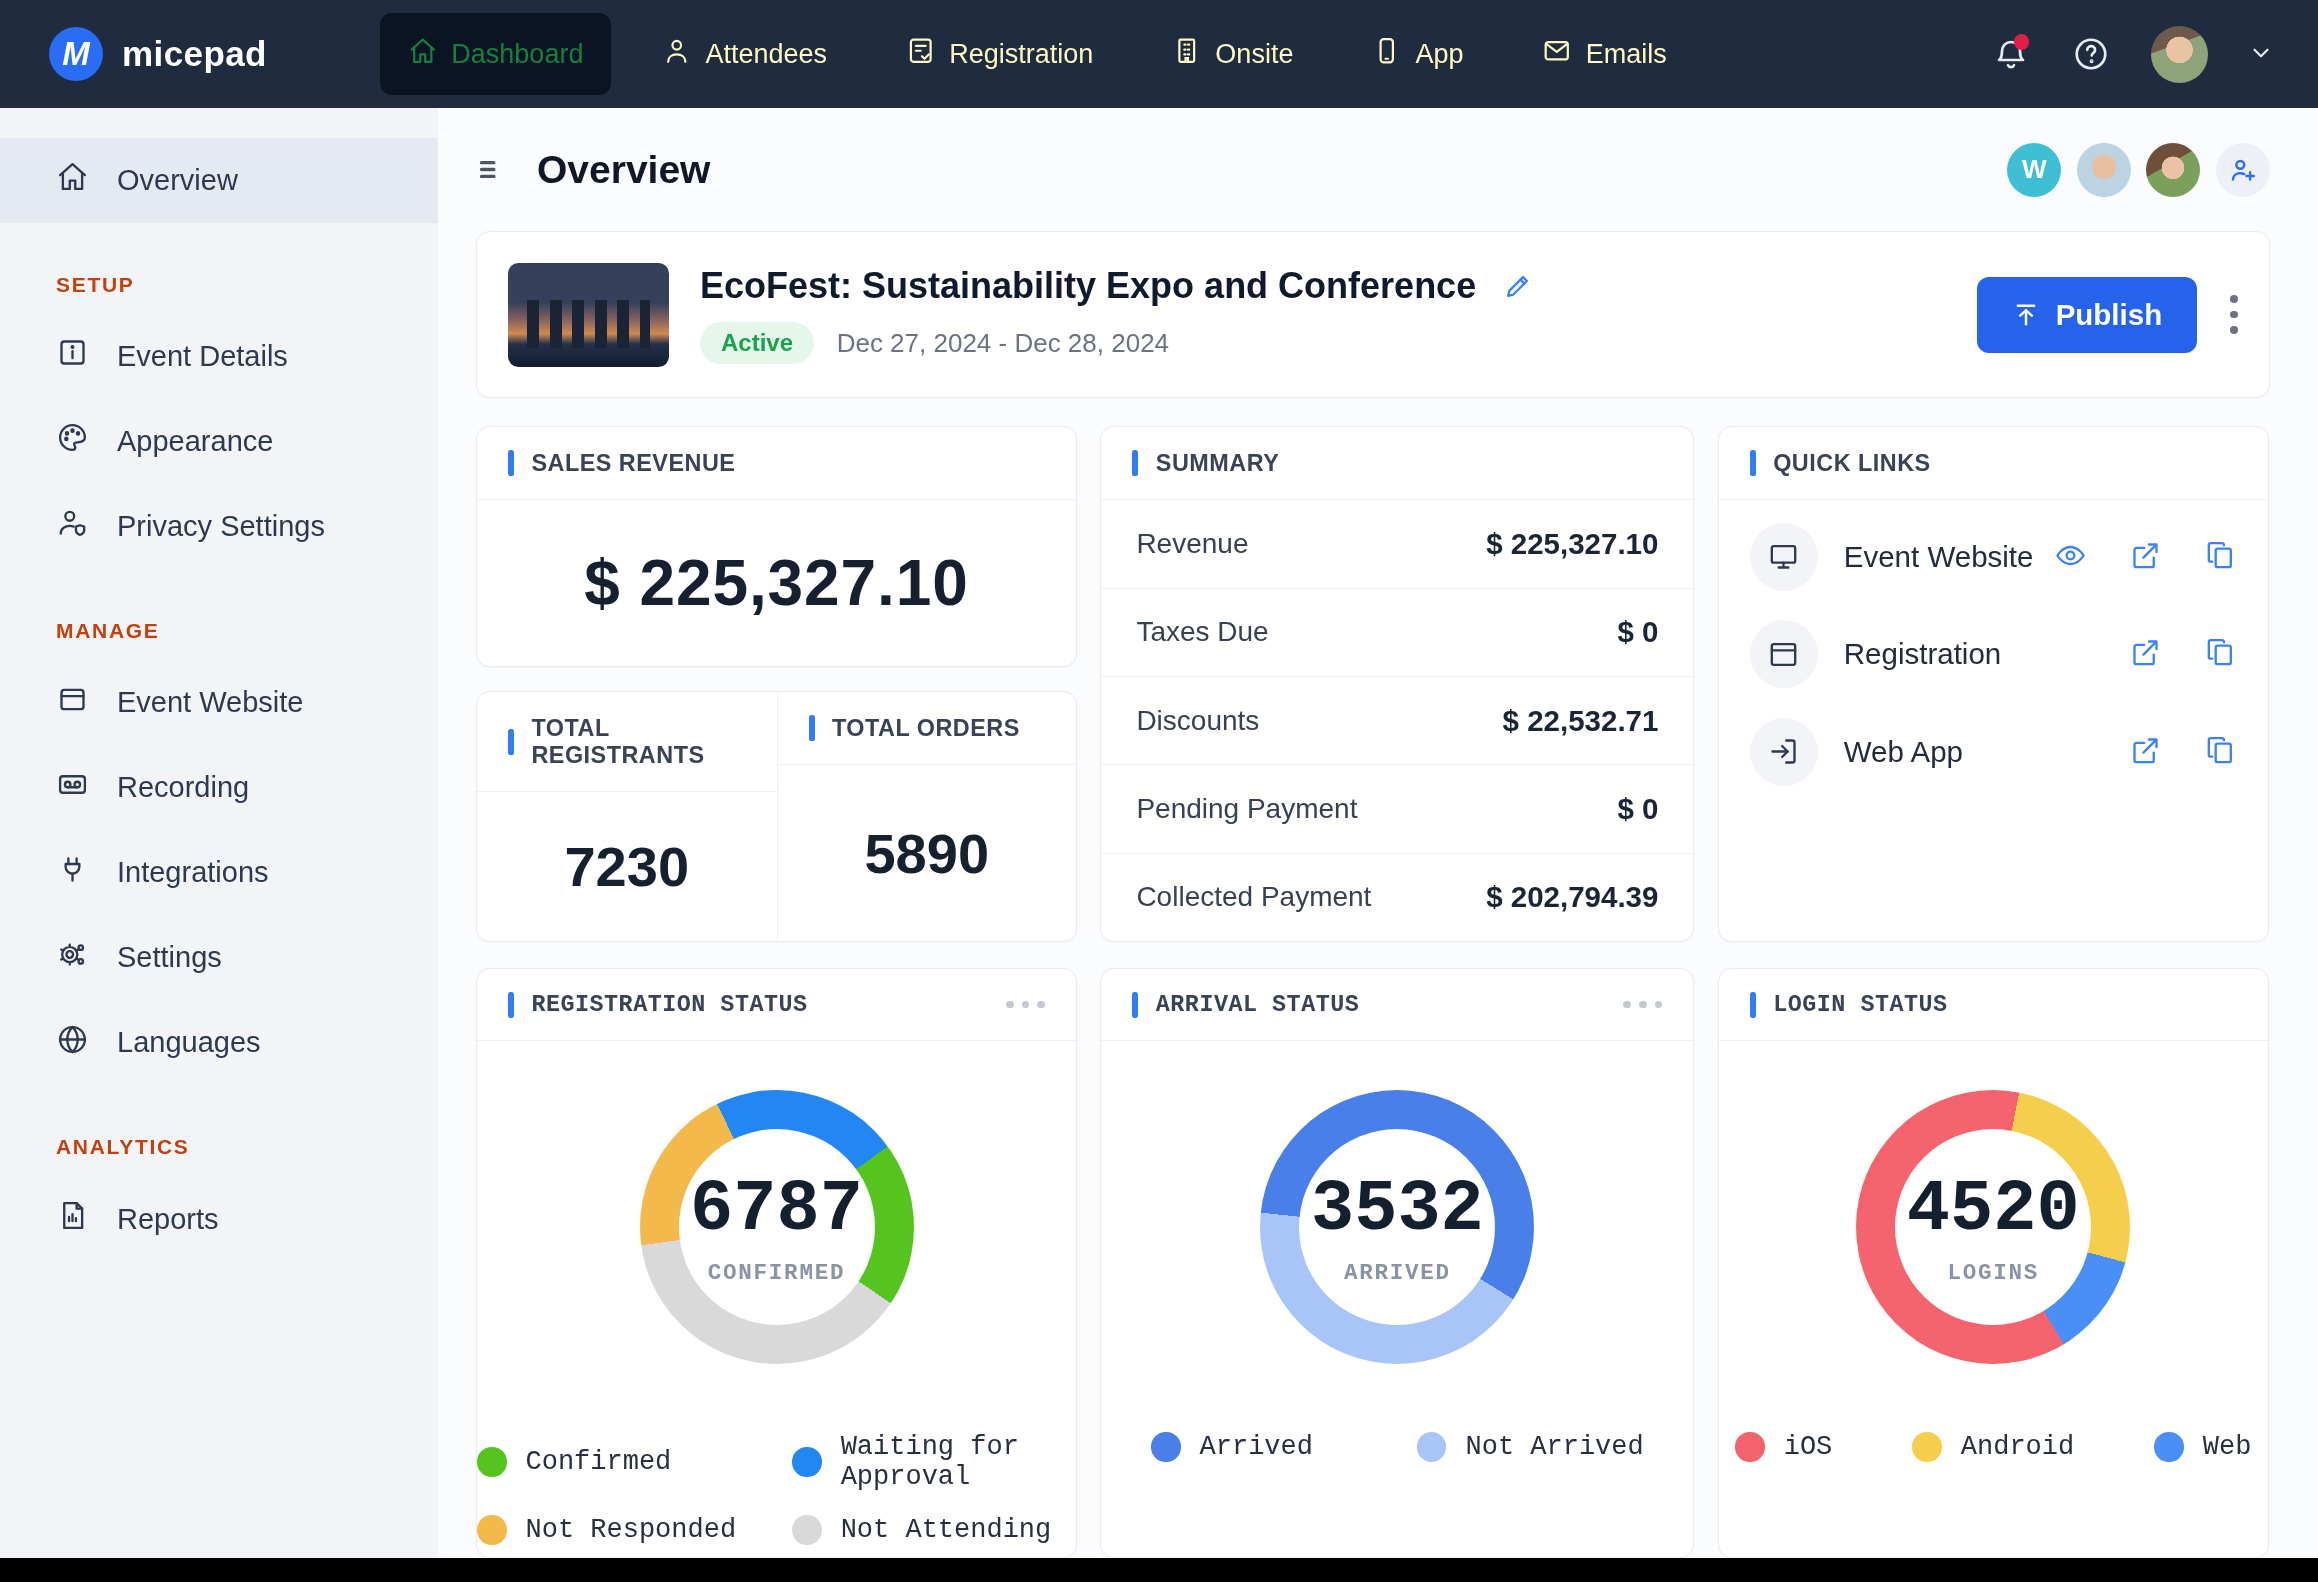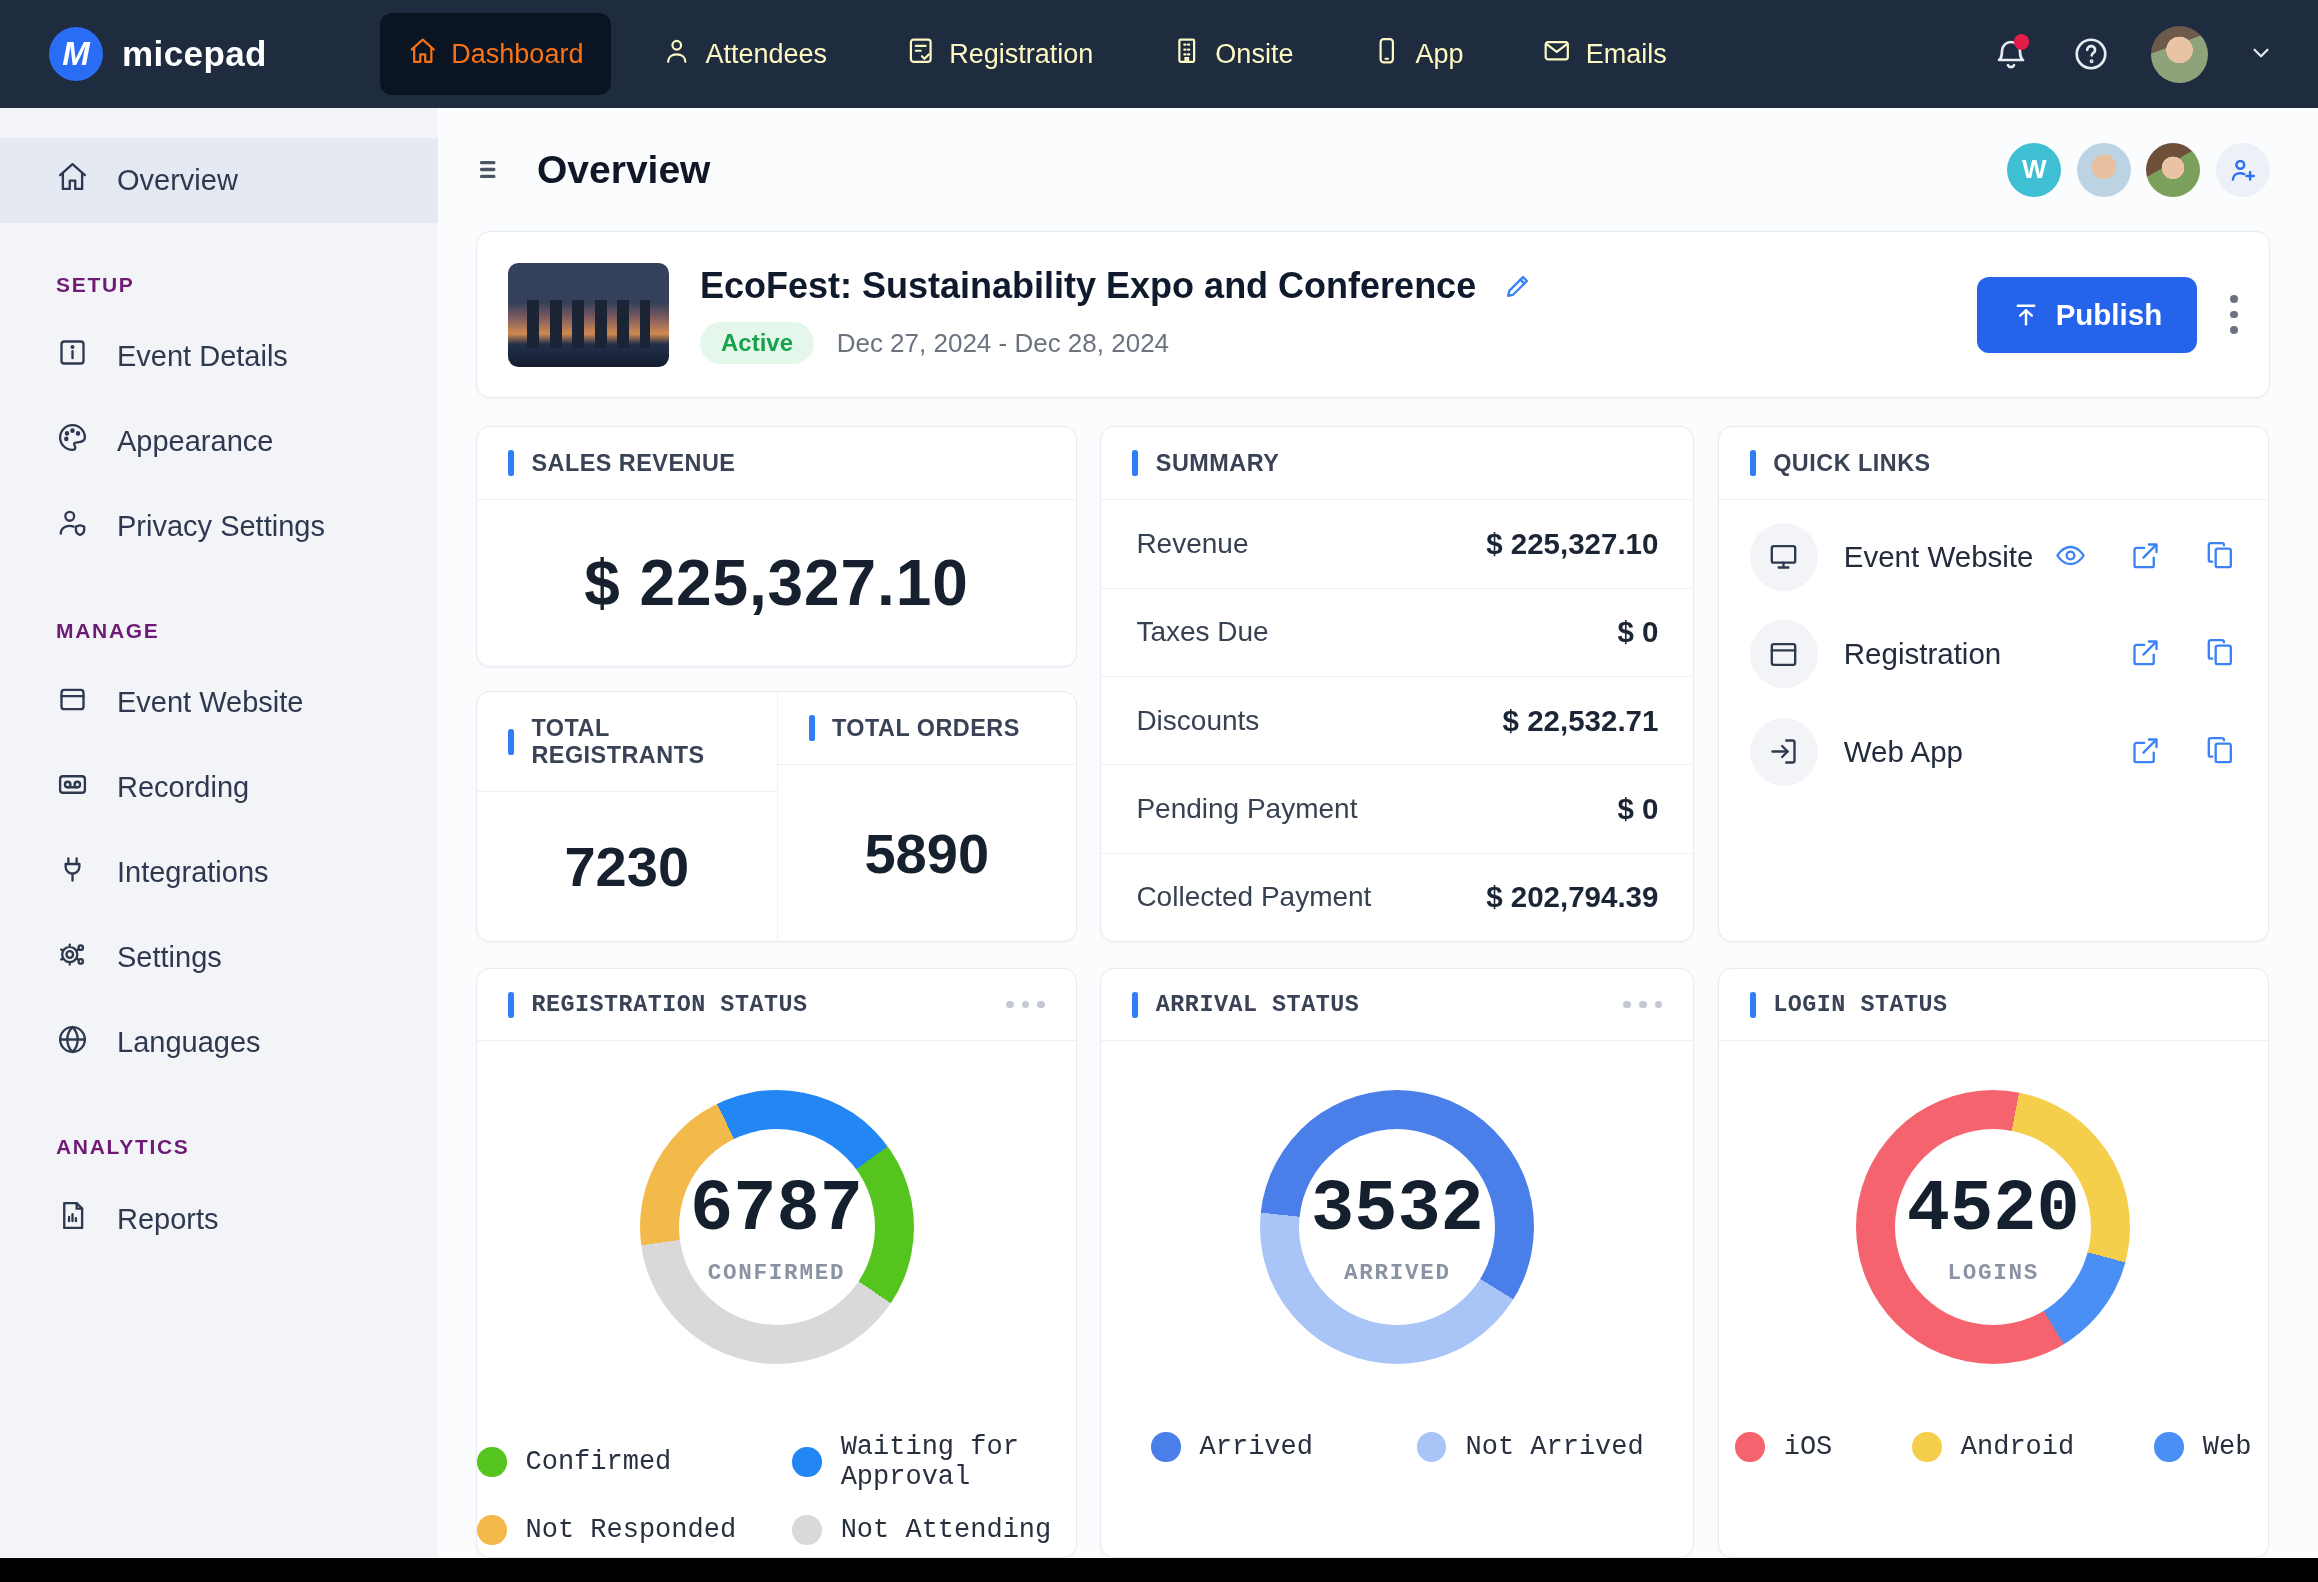--- a/index.html
+++ b/index.html
@@ -8,38 +8,38 @@
 
   .viewport { width:2319px; height:1558px; background:#fbfcfe; overflow:hidden; }
 
   
   .topnav { height:108px; background:#1f2b3f; display:flex; align-items:center; padding:0 45px 0 49px; }
   .brand { display:flex; align-items:center; gap:19px; margin-right:113px; }
   .brand-mark { width:54px; height:54px; border-radius:50%; background:#2a6df5; color:#fff; display:flex; align-items:center; justify-content:center; font-size:33px; font-weight:700; font-style:italic; }
   .brand-name { color:#fff; font-size:35px; font-weight:700; letter-spacing:0.4px; }
   .nav-items { display:flex; align-items:center; gap:22.6px; }
   .nav-item { display:flex; align-items:center; gap:14px; padding:22.6px 28px; border-radius:12px; color:#fef9c3; font-size:27px; cursor:pointer; }
-  .nav-item.active { background:#0b1423; color:#f97316; }
+  .nav-item.active { background:#0b1423; color:#15803d; }
   .nav-item svg { width:29.5px; height:29.5px; }
   .nav-right { margin-left:auto; display:flex; align-items:center; gap:40px; color:#e7ebf2; }
   .icon-btn { position:relative; width:40px; height:40px; display:flex; align-items:center; justify-content:center; }
   .icon-btn svg { width:36px; height:36px; }
   .bell-dot { position:absolute; top:0; right:1.7px; width:15.6px; height:15.6px; border-radius:50%; background:#e11d48; }
   .nav-avatar { width:57px; height:57px; border-radius:50%; background:
       radial-gradient(circle at 50% 42%, #e8c3a4 0 30%, rgba(0,0,0,0) 31%),
       linear-gradient(160deg,#6d5a4a 0 35%, #8fa37a 36% 100%); }
   .nav-chevron svg { width:26px; height:26px; }
 
   
   .shell { display:flex; height:1451px; }
   .sidebar { width:438px; background:#f2f4f8; padding-top:29.5px; flex-shrink:0; }
   .side-item { height:85px; display:flex; align-items:center; gap:28px; padding-left:56px; font-size:29px; color:#2e3950; font-weight:500; cursor:pointer; }
   .side-item svg { width:33px; height:33px; flex-shrink:0; }
   .side-item.active { background:#e4e9f2; }
-  .side-heading { margin:50px 0 17.4px; padding-left:56px; font-size:21px; font-weight:700; letter-spacing:1.7px; color:#701a75; }
+  .side-heading { margin:50px 0 17.4px; padding-left:56px; font-size:21px; font-weight:700; letter-spacing:1.7px; color:#c2410c; }
 
   
   .main { flex:1; padding:33px 49px 0 38px; overflow:hidden; }
   .page-header { display:flex; align-items:center; height:57px; margin-bottom:33px; }
   .hamburger { color:#4b5563; width:33px; height:33px; }
   .hamburger svg { width:33px; height:33px; }
   .page-title { font-size:39px; font-weight:700; color:#101828; margin-left:28px; }
   .collab { margin-left:auto; display:flex; align-items:center; gap:15.6px; }
   .avatar { width:54px; height:54px; border-radius:50%; display:flex; align-items:center; justify-content:center; }
   .avatar.initial { background:#3fbfd4; color:#fff; font-size:26px; font-weight:700; }

